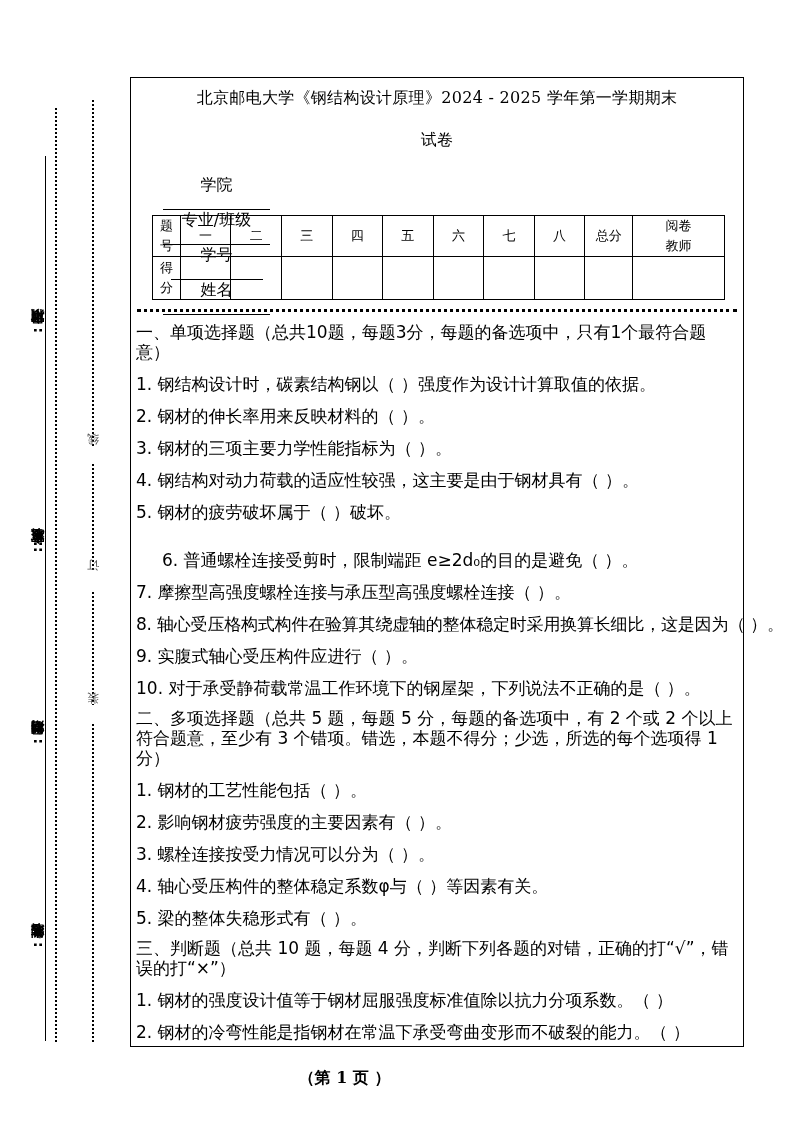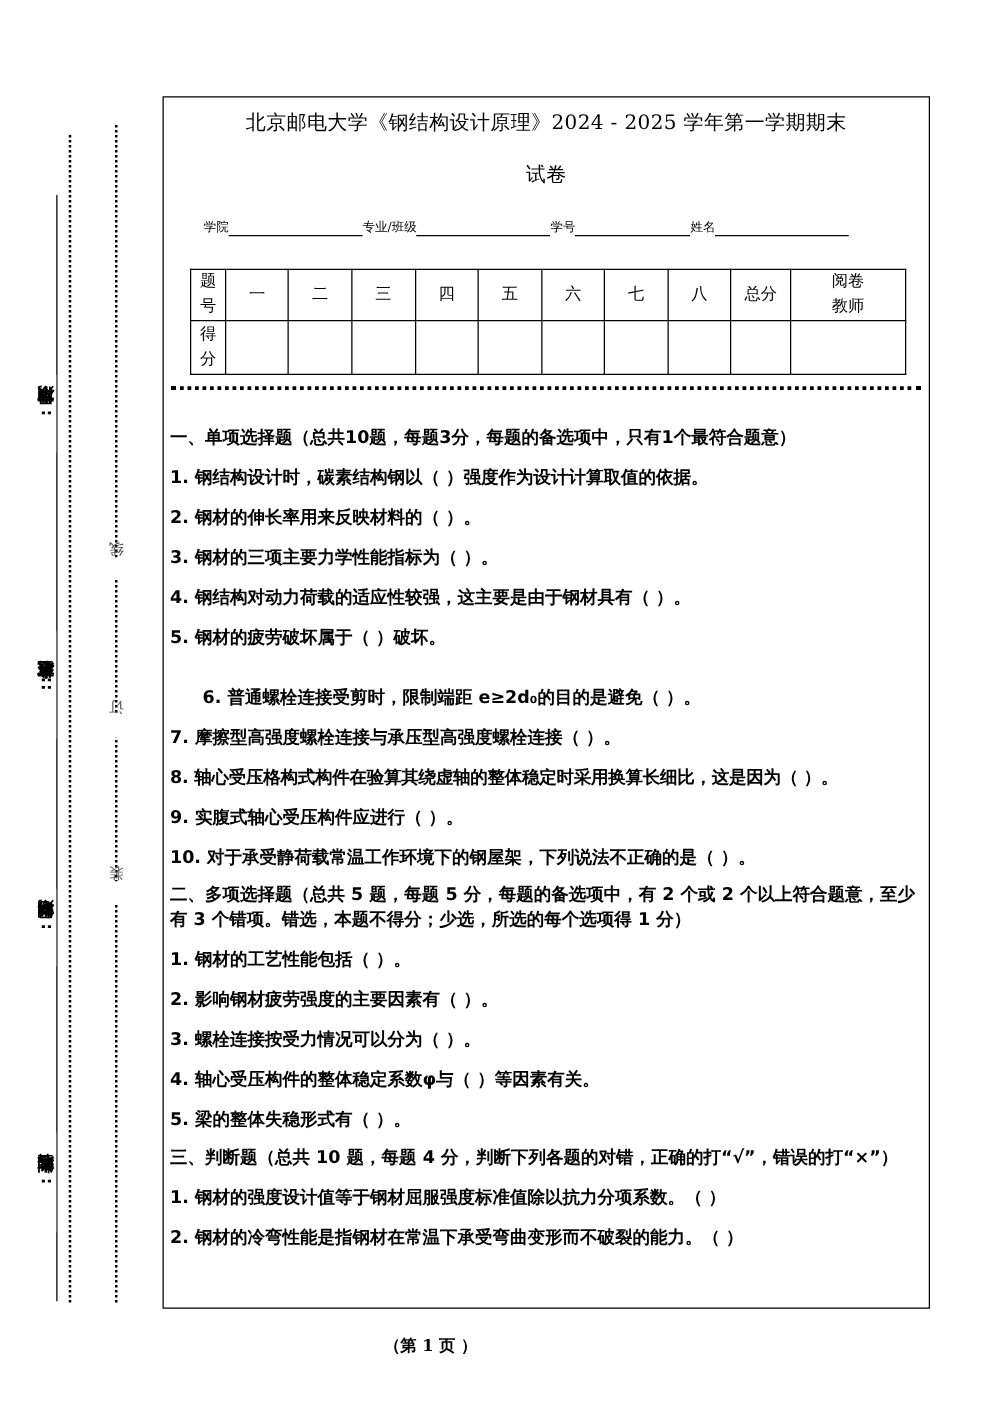--- a/index.html
+++ b/index.html
@@ -73,24 +73,25 @@
     letter-spacing: 0.3px;
     white-space: nowrap;
   }
   .title-line.t1 { top: 10px; }
   .title-line.t2 { top: 52px; font-family: Liberation Mono, monospace; }
 
   .info-row {
     position: absolute;
     top: 97px;
     left: 32px;
-    font-size: 10px;
+    font-size: 16px;
     white-space: nowrap;
     display: flex;
     align-items: center;
+    flex-direction: column;
   }
   .info-row .lbl { display: inline-block; }
   .info-row .blank {
     display: inline-block;
     border-bottom: 1px solid #000;
     height: 13px;
     margin-right: 0;
   }
 
   table.score {
@@ -120,43 +121,42 @@
     left: 6px;
     top: 231px;
     width: 600px;
     height: 0;
     border-top: 3px dotted #000;
   }
 
   .content {
     position: absolute;
     left: 5px;
-    top: 262px;
+    top: 244px;
     width: 604px;
     font-family: "DejaVu Sans", "Liberation Sans", sans-serif;
-    font-size: 14px;
+    font-size: 17px;
     line-height: 20px;
-    font-weight: bold;
   }
   .section-head {
     margin: 0;
     white-space: normal;
   }
   .q {
     margin: 0;
     white-space: nowrap;
   }
 
   .page-footer {
     position: absolute;
     top: 1068px;
     left: 0;
     width: 689px;
     text-align: center;
-    font-size: 13px;
+    font-size: 16px;
     font-weight: bold;
   }
 </style>
 </head>
 <body>
 
 <div class="margin-solid" style="top:156px; height:885px;"></div>
 <div class="margin-dots" style="left:55px; top:108px; height:934px;"></div>
 <div class="margin-dots" style="left:92px; top:100px; height:942px;"></div>
 

